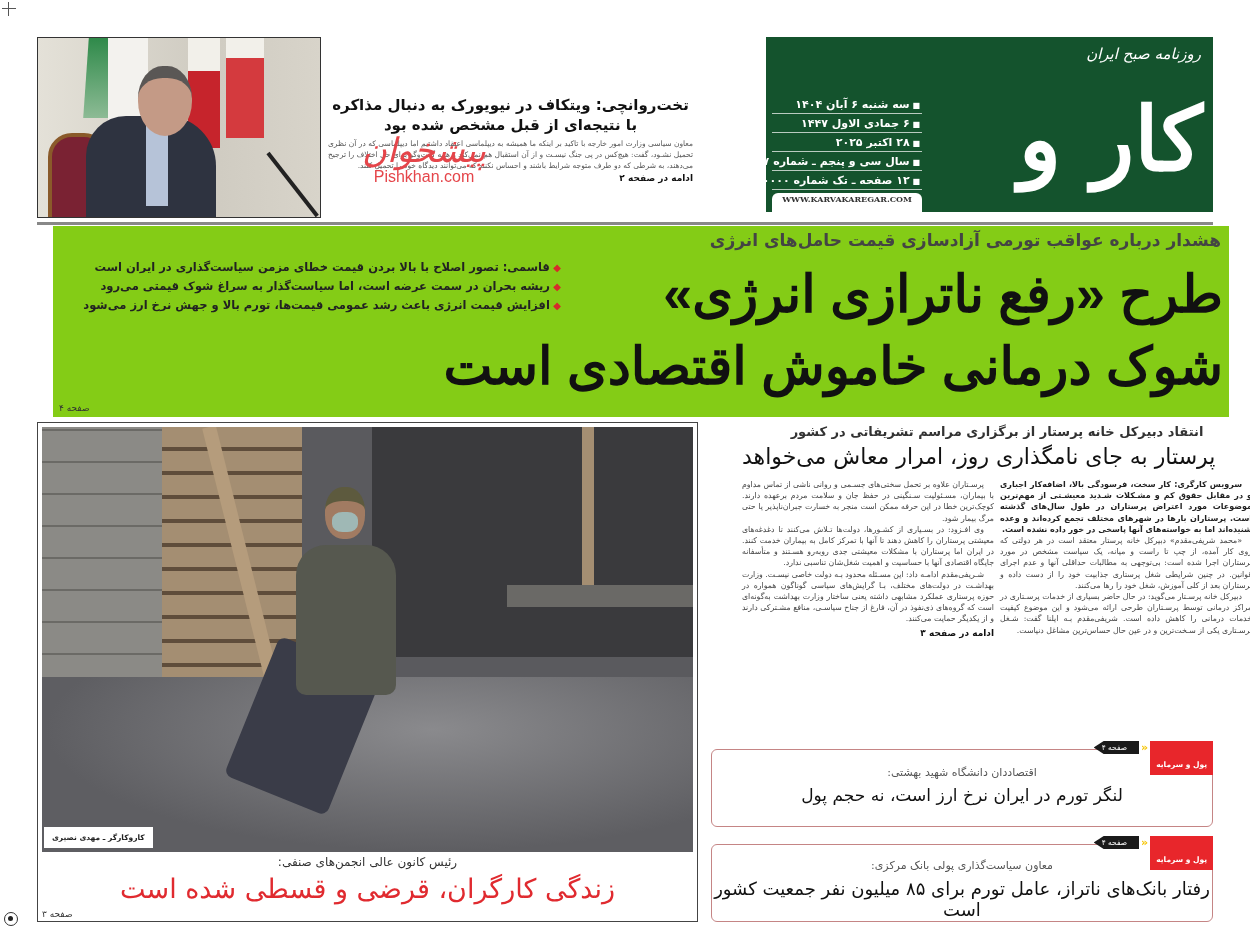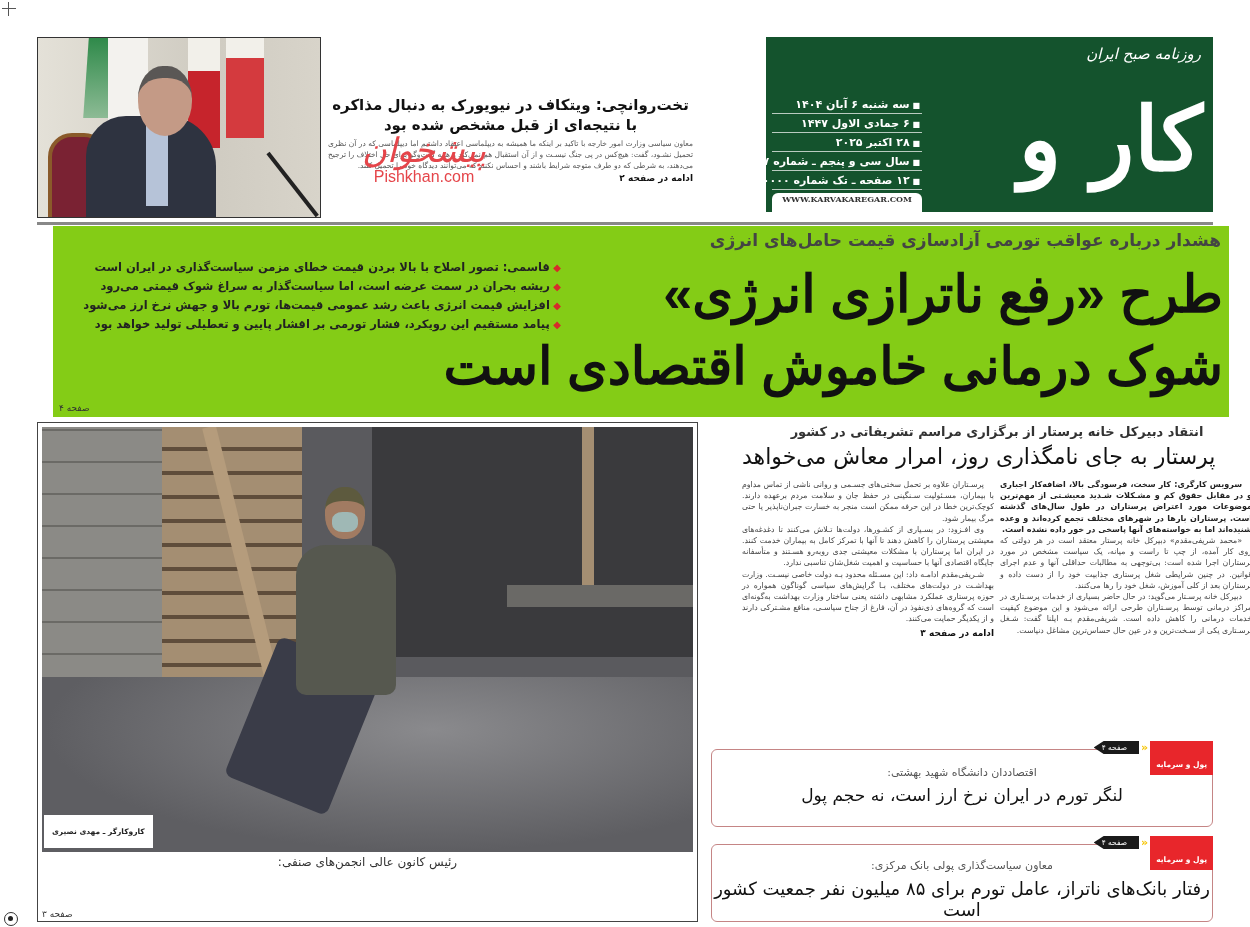--- a/index.html
+++ b/index.html
@@ -62,21 +62,21 @@
   .big-photo .planks { position: absolute; left: 120px; top: 0; width: 140px; height: 260px; background: repeating-linear-gradient(0deg,#a48e72 0 20px,#5f4d3b 20px 24px); }
   .big-photo .plank-diag { position: absolute; left: 160px; top: 0; width: 14px; height: 260px; background: #b59c7c; transform: rotate(-14deg); transform-origin: top; }
   .big-photo .tarp { position: absolute; left: 330px; top: 0; width: 321px; height: 230px; background: #3a3a3d; }
   .big-photo .beam { position: absolute; left: 540px; top: 0; width: 12px; height: 160px; background: #a48e72; }
   .big-photo .beam2 { position: absolute; left: 465px; top: 158px; width: 186px; height: 22px; background: #6a6966; }
   .big-photo .ground { position: absolute; left: 0; top: 250px; width: 651px; height: 175px; background: radial-gradient(ellipse at 60% 30%, #8a8a8d, #5e5e62 70%); }
   .big-photo .man-coat { position: absolute; left: 254px; top: 118px; width: 100px; height: 150px; background: #56584f; border-radius: 30px 30px 10px 10px; }
   .big-photo .man-head { position: absolute; left: 283px; top: 60px; width: 40px; height: 52px; background: #a17b62; border-radius: 45%; border-top: 14px solid #5d5a3e; }
   .big-photo .mask { position: absolute; left: 290px; top: 85px; width: 26px; height: 20px; background: #9fb8b5; border-radius: 40%; }
   .big-photo .legs { position: absolute; left: 230px; top: 250px; width: 110px; height: 150px; background: #3a3c48; transform: rotate(22deg); transform-origin: top right; border-radius: 8px; }
-  .big-photo .credit { position: absolute; left: 2px; bottom: 4px; background: #fff; font-size: 7.5px; padding: 12px 8px; color: #222; font-weight: bold; }
+  .big-photo .credit { position: absolute; left: 2px; bottom: 4px; background: #fff; font-size: 7.5px; padding: 6px 8px; color: #222; font-weight: bold; }
   .big-caption { position: absolute; left: 0; top: 432px; width: 100%; text-align: center; }
   .big-caption .kicker { font-size: 12px; color: #333; }
   .big-caption .head { font-family: "DejaVu Serif", serif; font-size: 27px; color: #e02a2f; line-height: 36px; margin-top: 2px; }
   .big-frame .page { position: absolute; left: 4px; bottom: 2px; font-size: 9px; color: #333; }
 
   
   .nurse { position: absolute; left: 742px; top: 424px; width: 510px; }
   .nurse .kicker { text-align: center; font-size: 13px; font-weight: bold; color: #333; }
   .nurse .head { text-align: left; font-weight: 400; font-size: 22px; line-height: 32px; color: #111; margin-top: 2px; letter-spacing: -0.5px; }
   .nurse .cols { position: relative; margin-top: 6px; height: 250px; }
@@ -143,21 +143,20 @@
 <div class="lead rtl">
   <div class="kicker">هشدار درباره عواقب تورمی آزادسازی قیمت حامل‌های انرژی</div>
   <div class="headline">
     <div>طرح «رفع ناترازی انرژی»</div>
     <div>شوک درمانی خاموش اقتصادی است</div>
   </div>
   <ul class="bullets">
     <li>قاسمی: تصور اصلاح با بالا بردن قیمت خطای مزمن سیاست‌گذاری در ایران است</li>
     <li>ریشه بحران در سمت عرضه است، اما سیاست‌گذار به سراغ شوک قیمتی می‌رود</li>
     <li>افزایش قیمت انرژی باعث رشد عمومی قیمت‌ها، تورم بالا و جهش نرخ ارز می‌شود</li>
-    <li>پیامد مستقیم این رویکرد، فشار تورمی بر اقشار پایین و تعطیلی تولید خواهد بود</li>
   </ul>
   <div class="page">صفحه ۴</div>
 </div>
 <div class="watermark">
   <div class="fa">پیشخوان</div>
   <div class="en">Pishkhan.com</div>
 </div>
 
 <div class="big-frame">
   <div class="big-photo">
@@ -169,20 +168,21 @@
     <div class="beam2"></div>
     <div class="ground"></div>
     <div class="legs"></div>
     <div class="man-coat"></div>
     <div class="man-head"></div>
     <div class="mask"></div>
     <div class="credit rtl">کاروکارگر ـ مهدی نصیری</div>
   </div>
   <div class="big-caption rtl">
     <div class="kicker">رئیس کانون عالی انجمن‌های صنفی:</div>
+    <div class="head">زندگی کارگران، قرضی و قسطی شده است</div>
   </div>
   <div class="page rtl">صفحه ۳</div>
 </div>
 
 <div class="nurse rtl">
   <div class="kicker">انتقاد دبیرکل خانه پرستار از برگزاری مراسم تشریفاتی در کشور</div>
   <div class="head">پرستار به جای نامگذاری روز، امرار معاش می‌خواهد</div>
   <div class="cols">
     <div class="col right">
       <p class="lead-par">سرویس کارگری: کار سخت، فرسودگی بالا، اضافه‌کار اجباری و در مقابل حقوق کم و مشـکلات شـدید معیشـتی از مهم‌ترین موضوعات مورد اعتراض پرستاران در طول سال‌های گذشته است. پرستاران بارها در شهرهای مختلف تجمع کرده‌اند و وعده شنیده‌اند اما به خواسته‌های آنها پاسخی در خور داده نشده است.</p>

